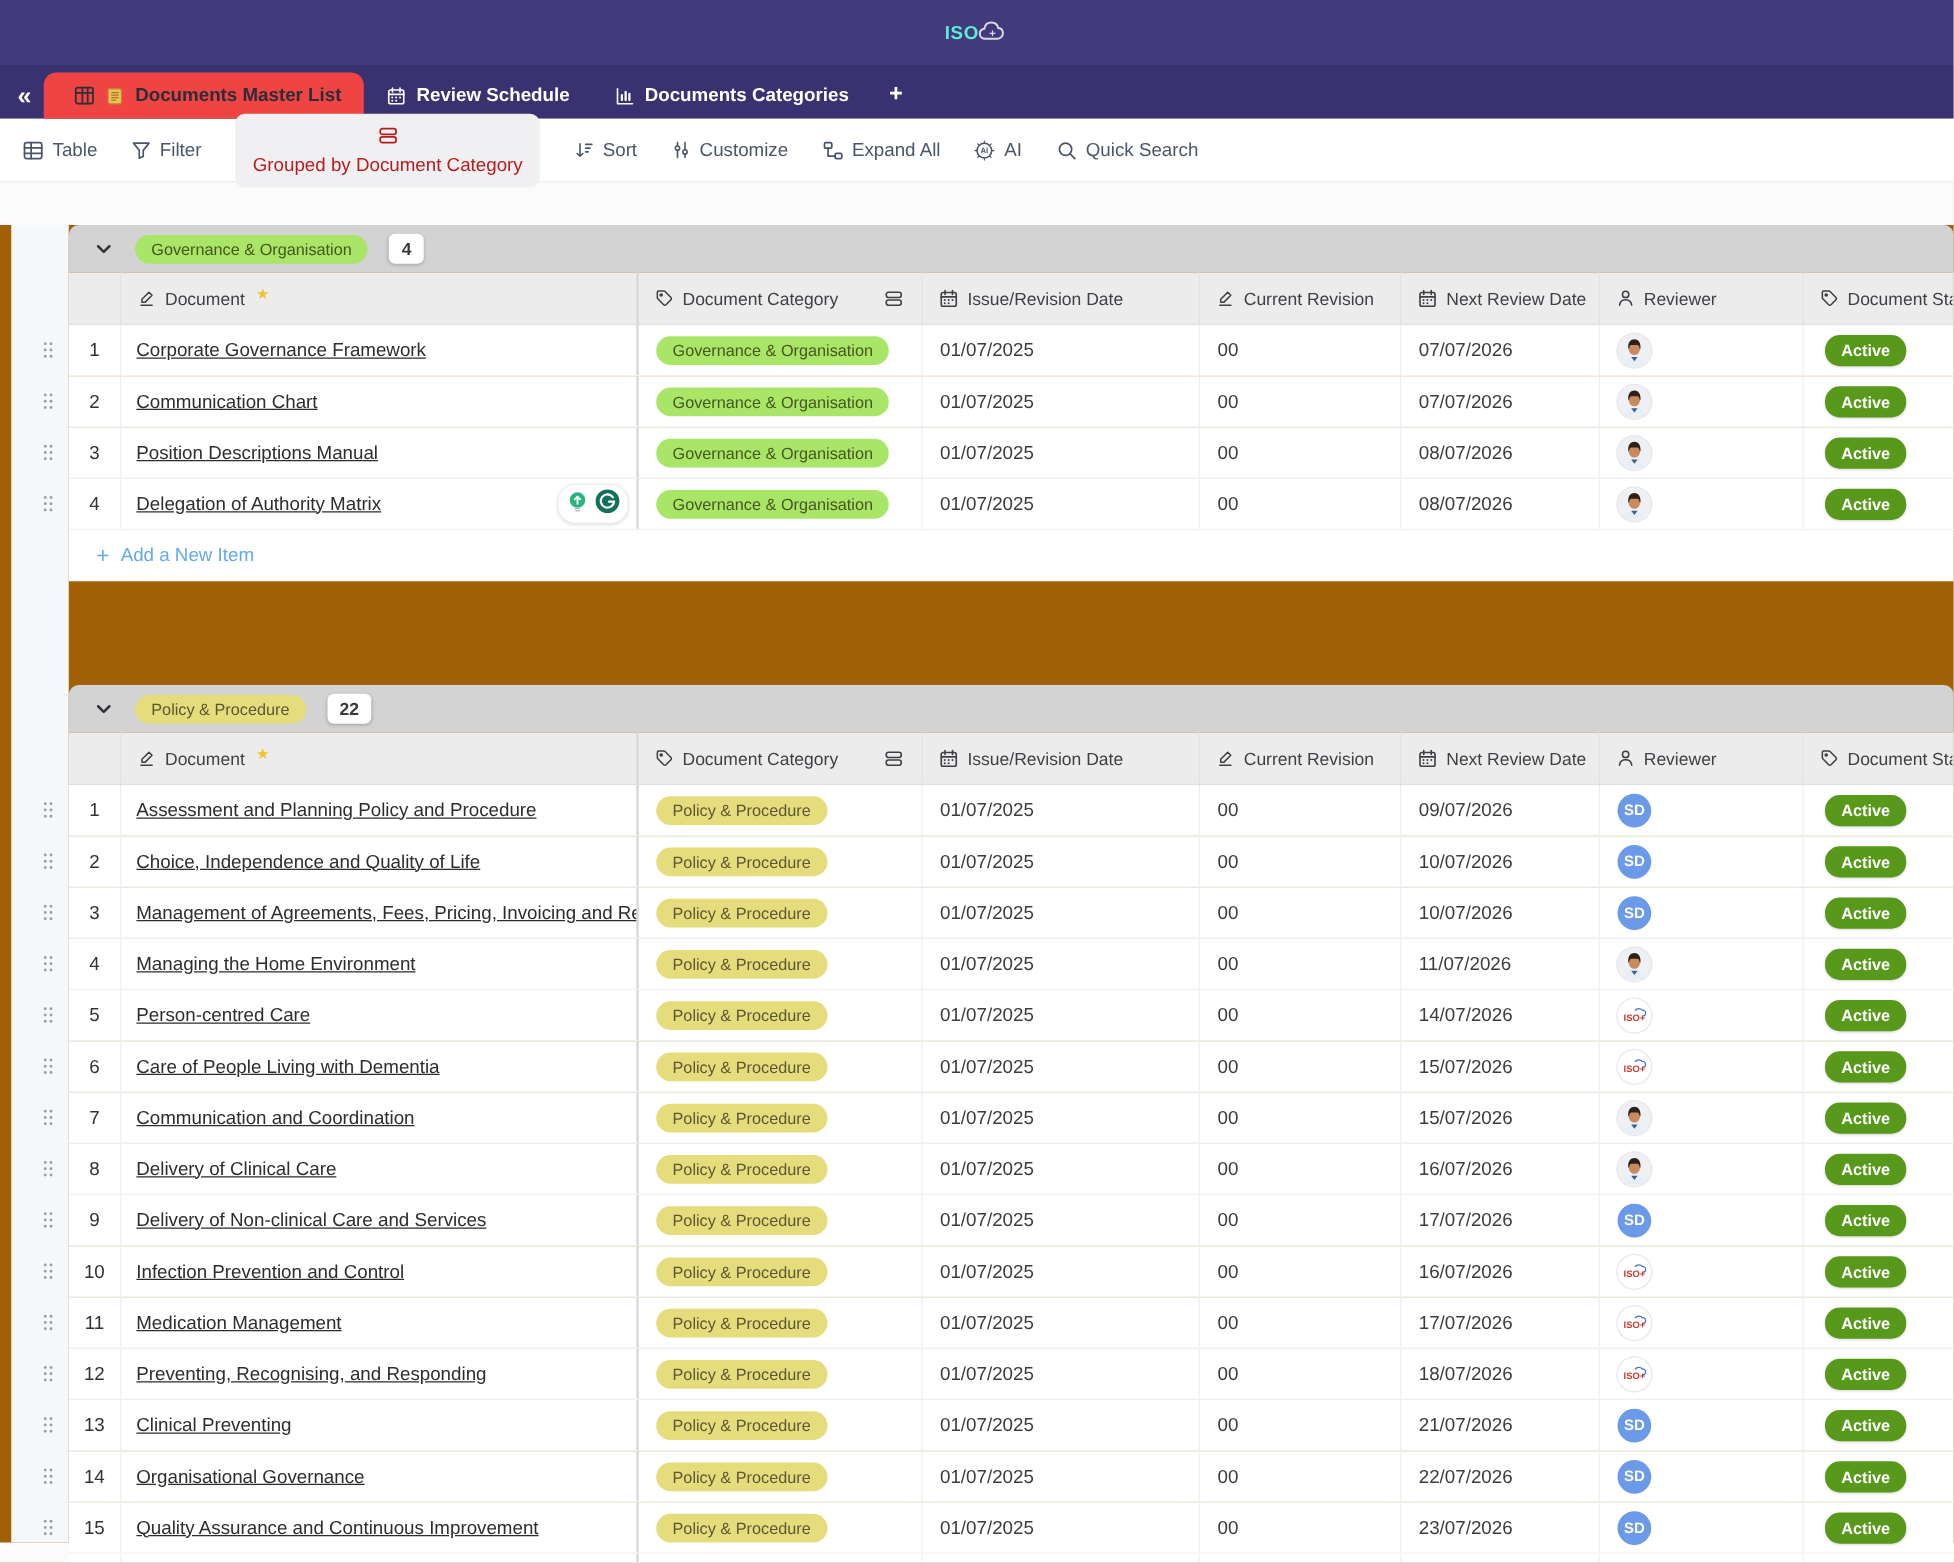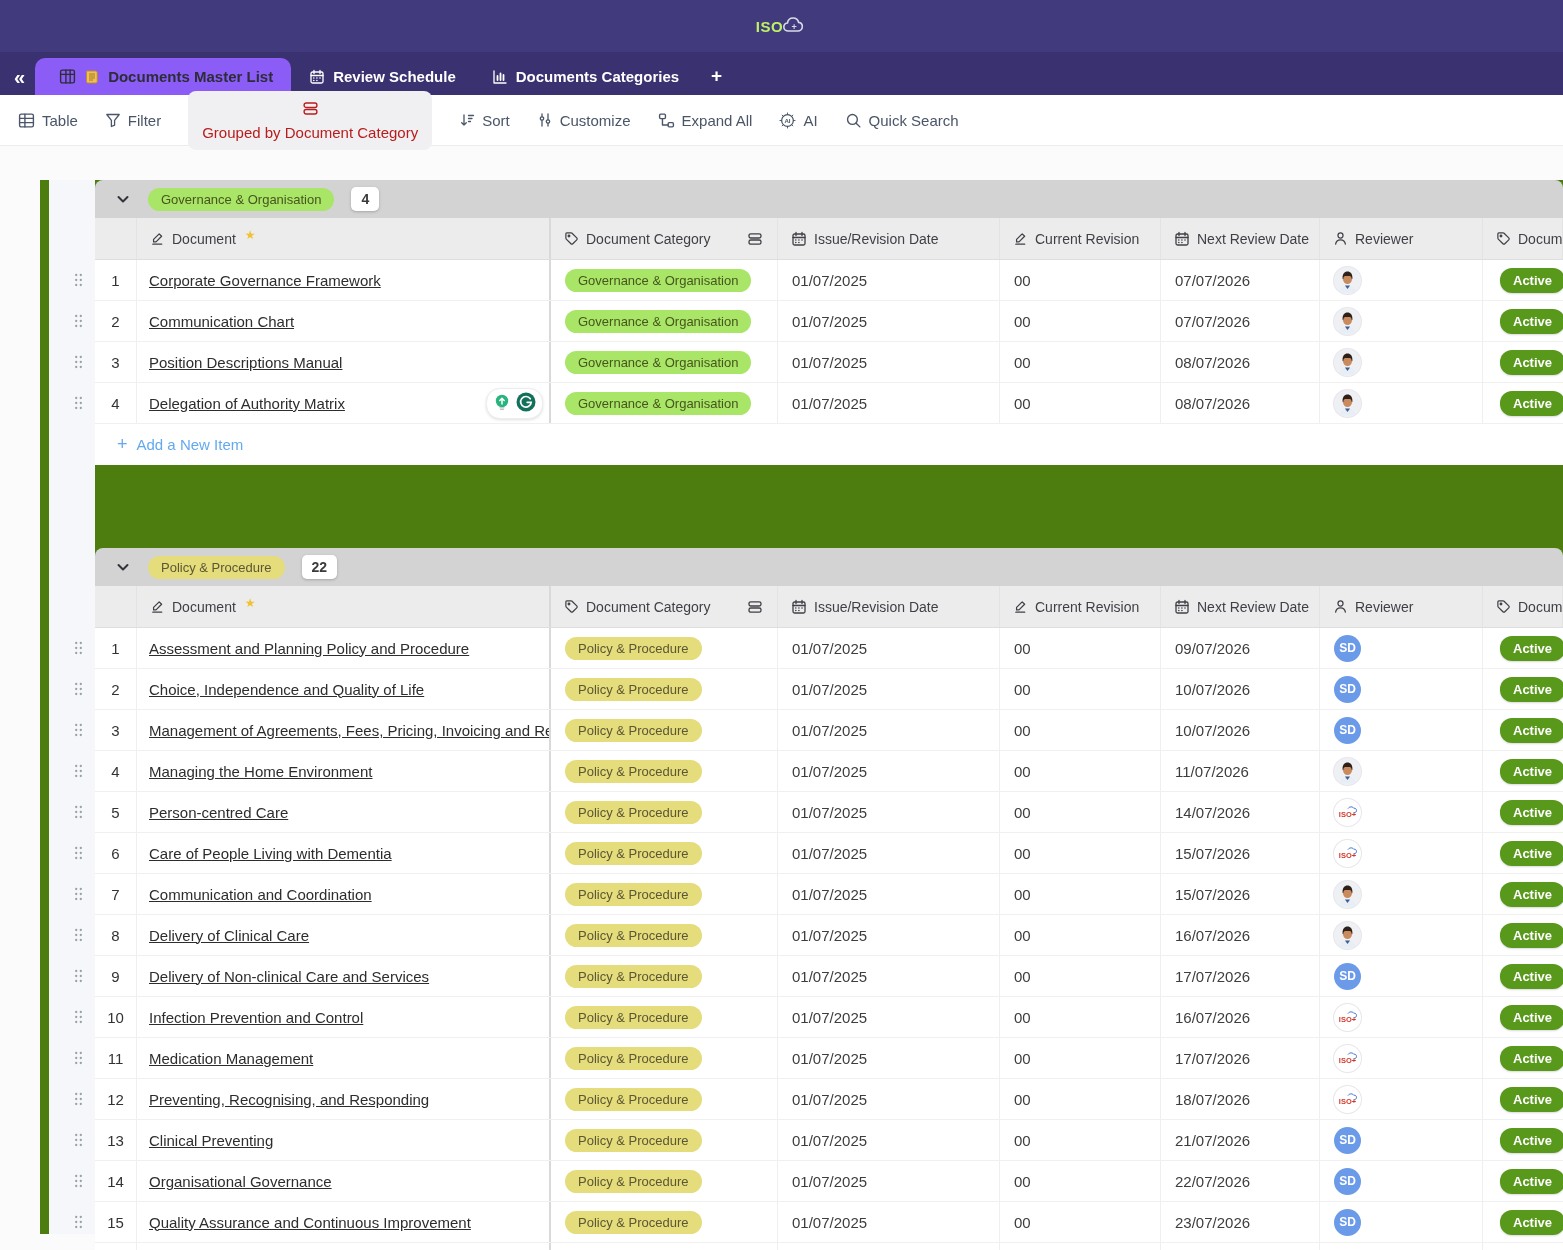--- a/index.html
+++ b/index.html
@@ -2,40 +2,40 @@
 <html><head>
 <meta charset="utf-8">
 <style>
   * { box-sizing: border-box; margin: 0; padding: 0; }
   html,body { width:1563px; height:1250px; overflow:hidden;
     font-family:"Liberation Sans","DejaVu Sans",sans-serif; background:#fbfbfb; }
 
   
   .topbar { height:52px; background:#413A7C; position:relative; }
   .logo { position:absolute; left:50%; top:50%; transform:translate(-50%,-50%);
-    display:flex; align-items:center; color:#bef264; font-weight:bold; font-size:15px; letter-spacing:.5px; }
+    display:flex; align-items:center; color:#5eead4; font-weight:bold; font-size:15px; letter-spacing:.5px; }
   .logo svg { margin-left:-2px; }
 
   .tabbar { height:43px; background:#393170; display:flex; align-items:flex-end; padding-left:10px; }
   .collapse-btn { color:#fff; font-size:20px; font-weight:bold; margin:0 10px 8px 4px; cursor:pointer; line-height:1; }
   .tab { height:37px; display:flex; align-items:center; gap:8px; padding:0 18px; color:#fff;
     font-size:15px; font-weight:600; border-radius:10px 10px 0 0; cursor:pointer; }
-  .tab.active { background:#8b5cf6; color:#2d2d38;padding-left:24px; }
+  .tab.active { background:#ef4444; color:#2d2d38;padding-left:24px; }
   .tab .ticon { display:flex; align-items:center; }
   .tab-add { color:#fff; font-size:19px; font-weight:600; padding:0 14px 8px; }
 
   
   .toolbar { height:51px; background:#fff; display:flex; align-items:center; gap:27px;
     padding-left:18px; color:#4a5568; font-size:15px; border-bottom:1px solid #ececec; }
   .tb-item { display:flex; align-items:center; gap:7px; cursor:pointer; white-space:nowrap; }
   .tb-item .ticon { display:flex; align-items:center; }
   .tb-item.pill { background:#f0f0f2; border-radius:8px; padding:9px 14px; color:#b91c1c;flex-direction:column; }
 
   
-  .content { position:relative; height:1054px; background:#4d7c0f;margin-left:40px; }
+  .content { position:relative; height:1054px; background:#a16207; }
   .left-rail { position:absolute; left:9px; top:0; bottom:0; width:46px; background:#f6f7fa; }
   .groups { position:relative; margin-left:55px; }
   .group { margin-top:34px; }
   .group + .group { margin-top:83px; }
 
   .group-header { height:38px; background:#d3d3d3; border-radius:8px 8px 0 0;
     display:flex; align-items:center; gap:17px; padding-left:20px; }
   .chev { display:flex; color:#33333a; }
   .chip { border-radius:12px; padding:4px 13px; font-size:13px; white-space:nowrap; }
   .count-box { background:#fff; border-radius:5px; padding:4px 10px; font-size:14px; font-weight:bold;

